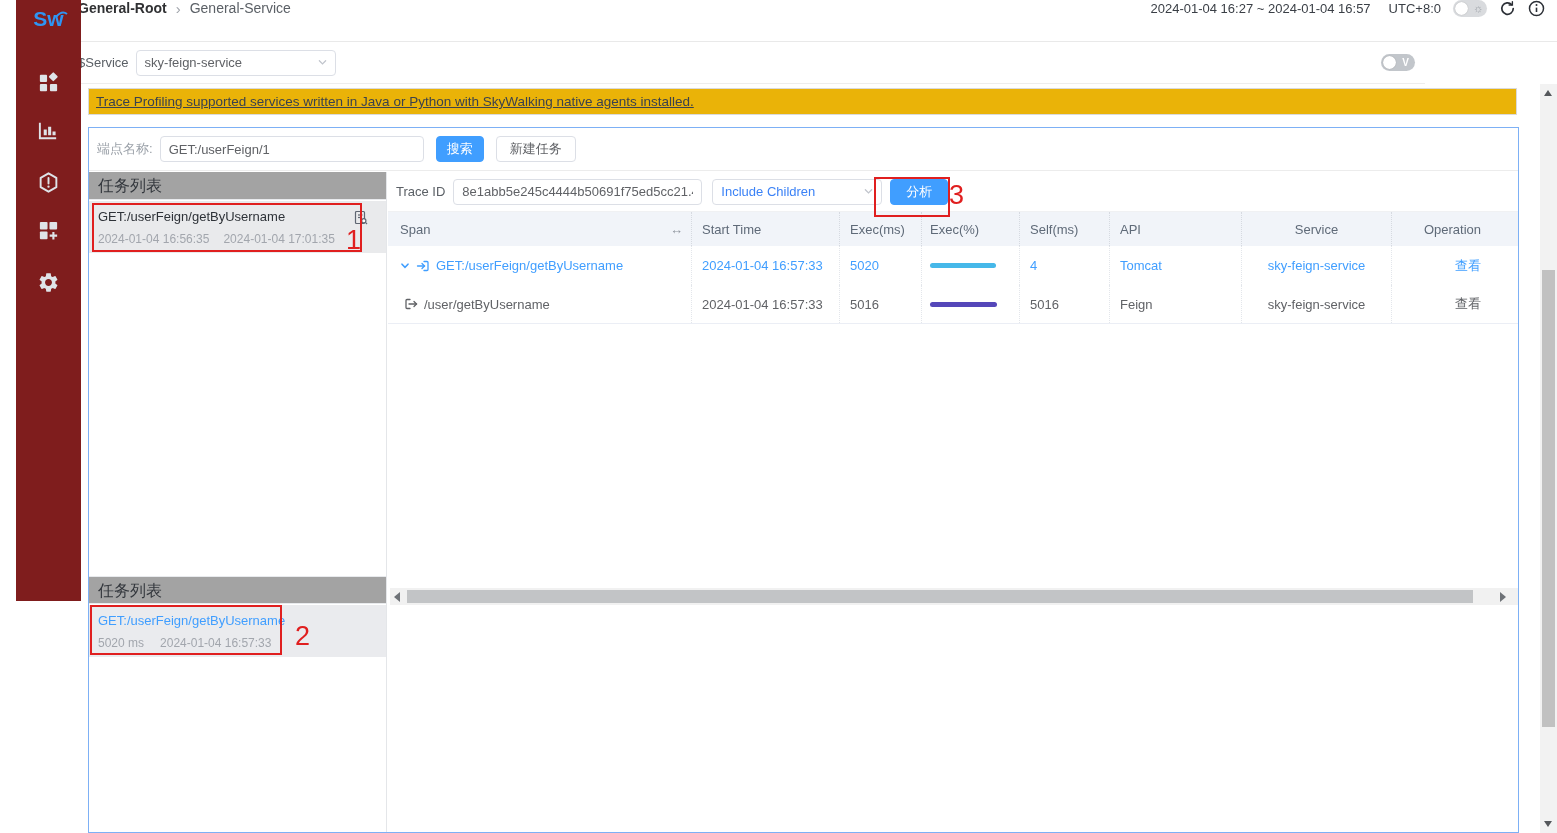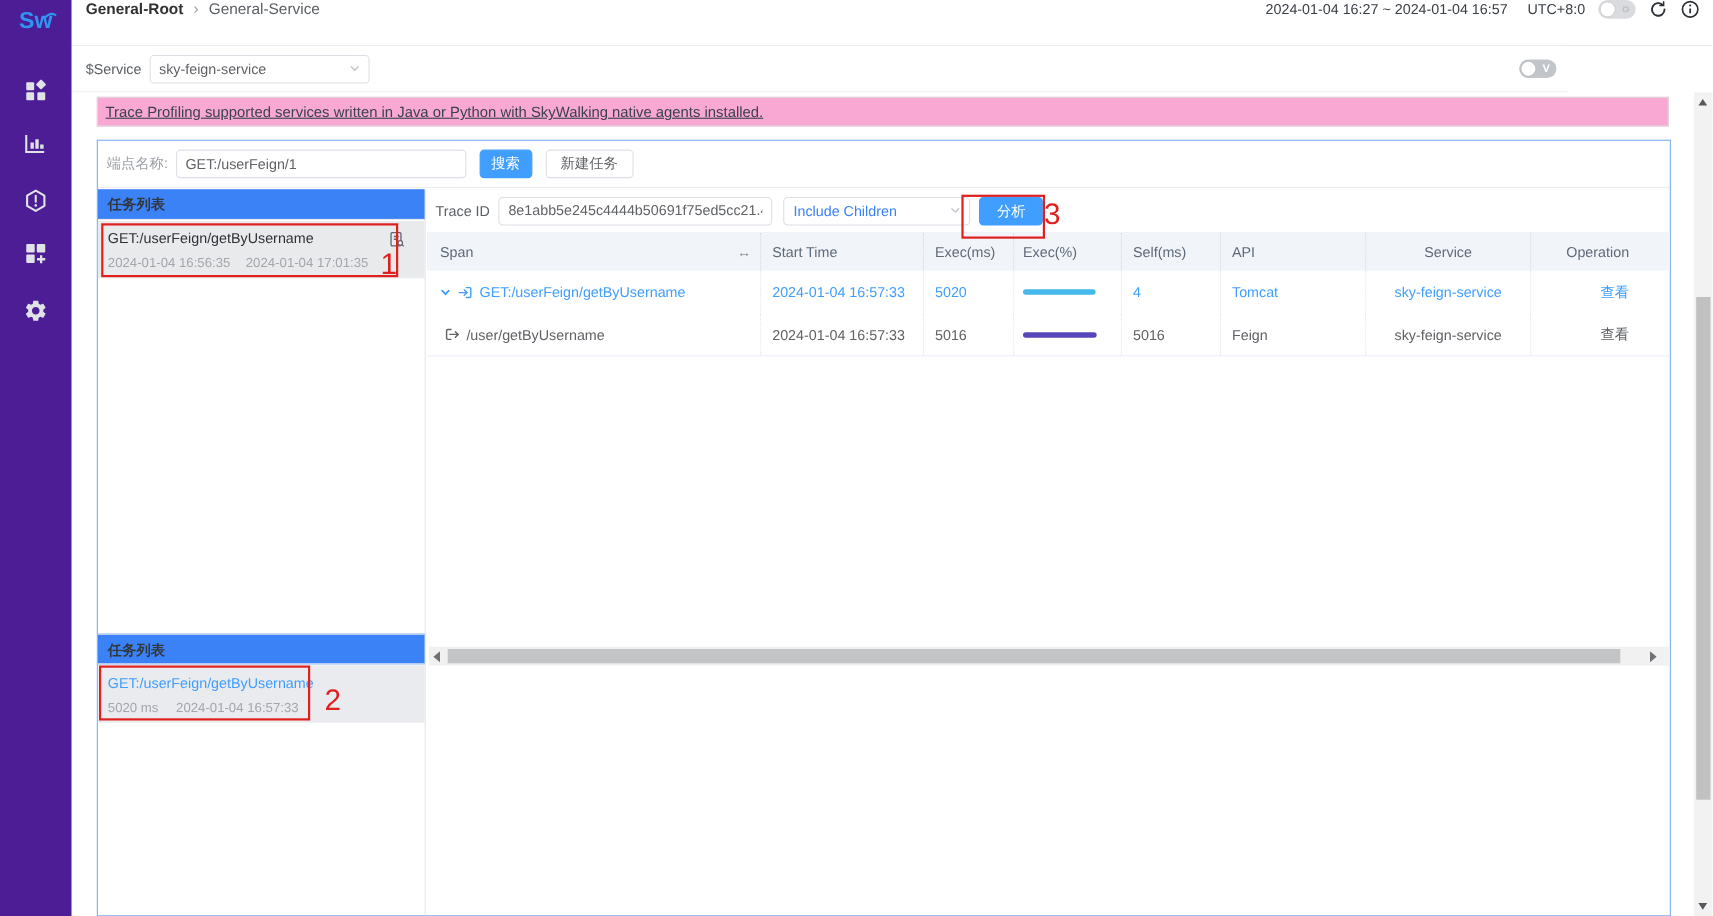--- a/index.html
+++ b/index.html
@@ -3,21 +3,21 @@
 <meta charset="utf-8">
 <style>
   * { box-sizing: border-box; margin: 0; padding: 0; }
   html,body { width:1557px; height:833px; }
   body {
     font-family: "Liberation Sans", sans-serif;
     font-size: 13px; color:#303133; background:#fff;
     position: relative; overflow: hidden;
   }
   
-  .sidebar { position:absolute; left:0; top:0; width:65px; height:833px; background:#4c1d95; z-index:5; }
+  .sidebar { position:absolute; left:16px; top:0; width:65px; height:601px; background:#7f1d1d; z-index:5; }
   .logo { position:absolute; top:7px; left:0; width:65px; text-align:center; color:#2e95f3; font-weight:bold; font-size:21px; }
   .logo-swoosh { position:absolute; top:3px; right:13px; }
   .side-icon { position:absolute; left:21px; width:23px; height:23px; cursor:pointer; }
   
   .topbar { position:absolute; left:65px; top:0; width:1492px; height:42px; background:#fff; border-bottom:1px solid #e9e9e9; display:flex; align-items:flex-start; padding:0 12px 0 13px; }
   .crumb-root { font-weight:bold; font-size:14px; color:#303133; cursor:pointer; }
   .crumb-sep { color:#a0a4ab; margin:0 9px; font-size:15px; }
   .crumb-cur { font-size:14px; color:#5b6066; cursor:pointer; }
   .topbar-right { margin-left:auto; display:flex; align-items:center; gap:12px; }
   .time-range { color:#3a3f46; font-size:13px; }
@@ -30,36 +30,36 @@
   .icon-btn { cursor:pointer; display:flex; align-items:center; }
   
   .servicebar { position:absolute; left:65px; top:42px; width:1360px; height:42px; background:#fff; border-bottom:1px solid #ededed; display:flex; align-items:center; padding:0 10px 0 13px; }
   .svc-label { color:#5b6066; font-size:13px; margin-right:7px; }
   .select-box { height:26px; background:#fff; border:1px solid #dcdfe6; border-radius:4px; display:flex; align-items:center; padding:0 8px; color:#606266; cursor:pointer; position:relative; }
   .select-box .sel-text { flex:1; overflow:hidden; white-space:nowrap; }
   .chev { width:9px; height:9px; flex:none; margin-left:6px; }
   .svc-select { width:200px; }
   
   .content { position:absolute; left:65px; top:84px; width:1492px; height:749px; background:#fff; }
-  .notice-box { position:absolute; left:23px; top:4px; width:1429px; height:27px; border:1px solid #dadada; background:#f9a8d4; display:flex; align-items:center; padding-left:7px; }
+  .notice-box { position:absolute; left:23px; top:4px; width:1429px; height:27px; border:1px solid #dadada; background:#eab308; display:flex; align-items:center; padding-left:7px; }
   .notice-link { color:#3b424d; font-size:13.5px; text-decoration:underline; cursor:pointer; }
   .panel { position:absolute; left:23px; top:43px; width:1431px; height:706px; border:1px solid #7db0f5; background:#fff; }
   
   .search-row { height:43px; border-bottom:1px solid #ececec; display:flex; align-items:center; padding-left:8px; }
   .ep-label { color:#9aa0a8; margin-right:7px; }
   .text-input { height:26px; border:1px solid #dcdfe6; border-radius:4px; padding:0 8px; font-size:13px; color:#606266; font-family:"Liberation Sans",sans-serif; outline:none; background:#fff; }
   .ep-input { width:264px; }
   .btn { height:26px; border-radius:4px; border:1px solid #dcdfe6; background:#fff; color:#606266; font-size:13px; padding:0 13px; cursor:pointer; font-family:"Liberation Sans",sans-serif; }
   .btn.primary { background:#409eff; border-color:#409eff; color:#fff; }
   .search-btn { margin-left:12px; width:48px; padding:0; }
   .newtask-btn { margin-left:12px; }
   
   .panel-body { position:absolute; left:0; top:44px; right:0; bottom:0; }
   .left-col { position:absolute; left:0; top:0; width:298px; height:100%; border-right:1px solid #e4e6e9; }
-  .col-header { height:28px; background:#3b82f6; border-bottom:1px solid #e8eaed; line-height:28px; padding-left:9px; font-weight:bold; color:#33373d; font-size:13px; }
+  .col-header { height:28px; background:#a3a3a3; border-bottom:1px solid #e8eaed; line-height:28px; padding-left:9px; font-weight:normal; color:#33373d; font-size:16px; }
   .task-item { position:absolute; left:0; top:29px; width:297px; height:52px; background:#e9eaec; padding:8px 9px; cursor:pointer; }
   .task-title { color:#2e3238; font-size:13px; }
   .task-dates { margin-top:8px; color:#a2a6ad; font-size:12px; display:flex; gap:14px; }
   .task-icon { position:absolute; right:17px; top:9px; cursor:pointer; }
   .sampled-header { position:absolute; left:0; top:404px; width:297px; border-top:1px solid #e8eaed; }
   .trace-item { position:absolute; left:0; top:433px; width:297px; height:52px; background:#eaebee; padding:8px 9px; cursor:pointer; }
   .trace-title { color:#409eff; font-size:13px; }
   .trace-meta { margin-top:8px; color:#a2a6ad; font-size:12px; display:flex; gap:16px; }
   
   .right-col { position:absolute; left:299px; top:0; right:0; height:100%; }

